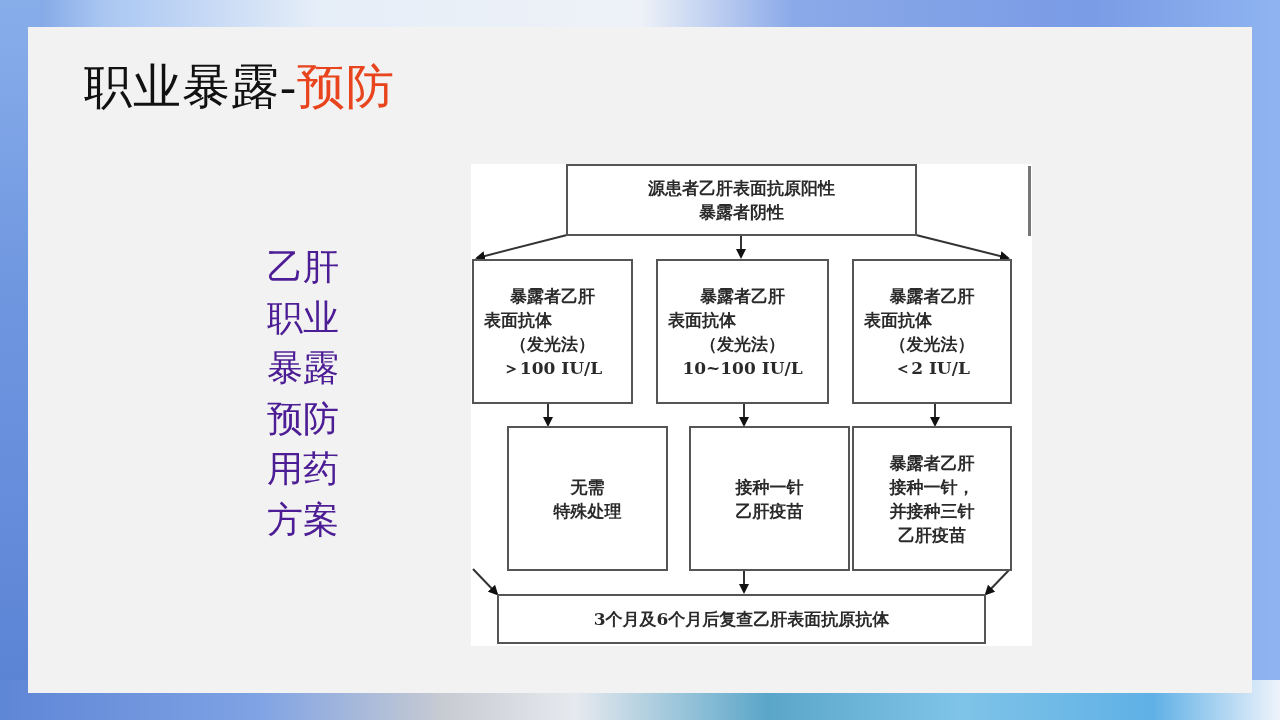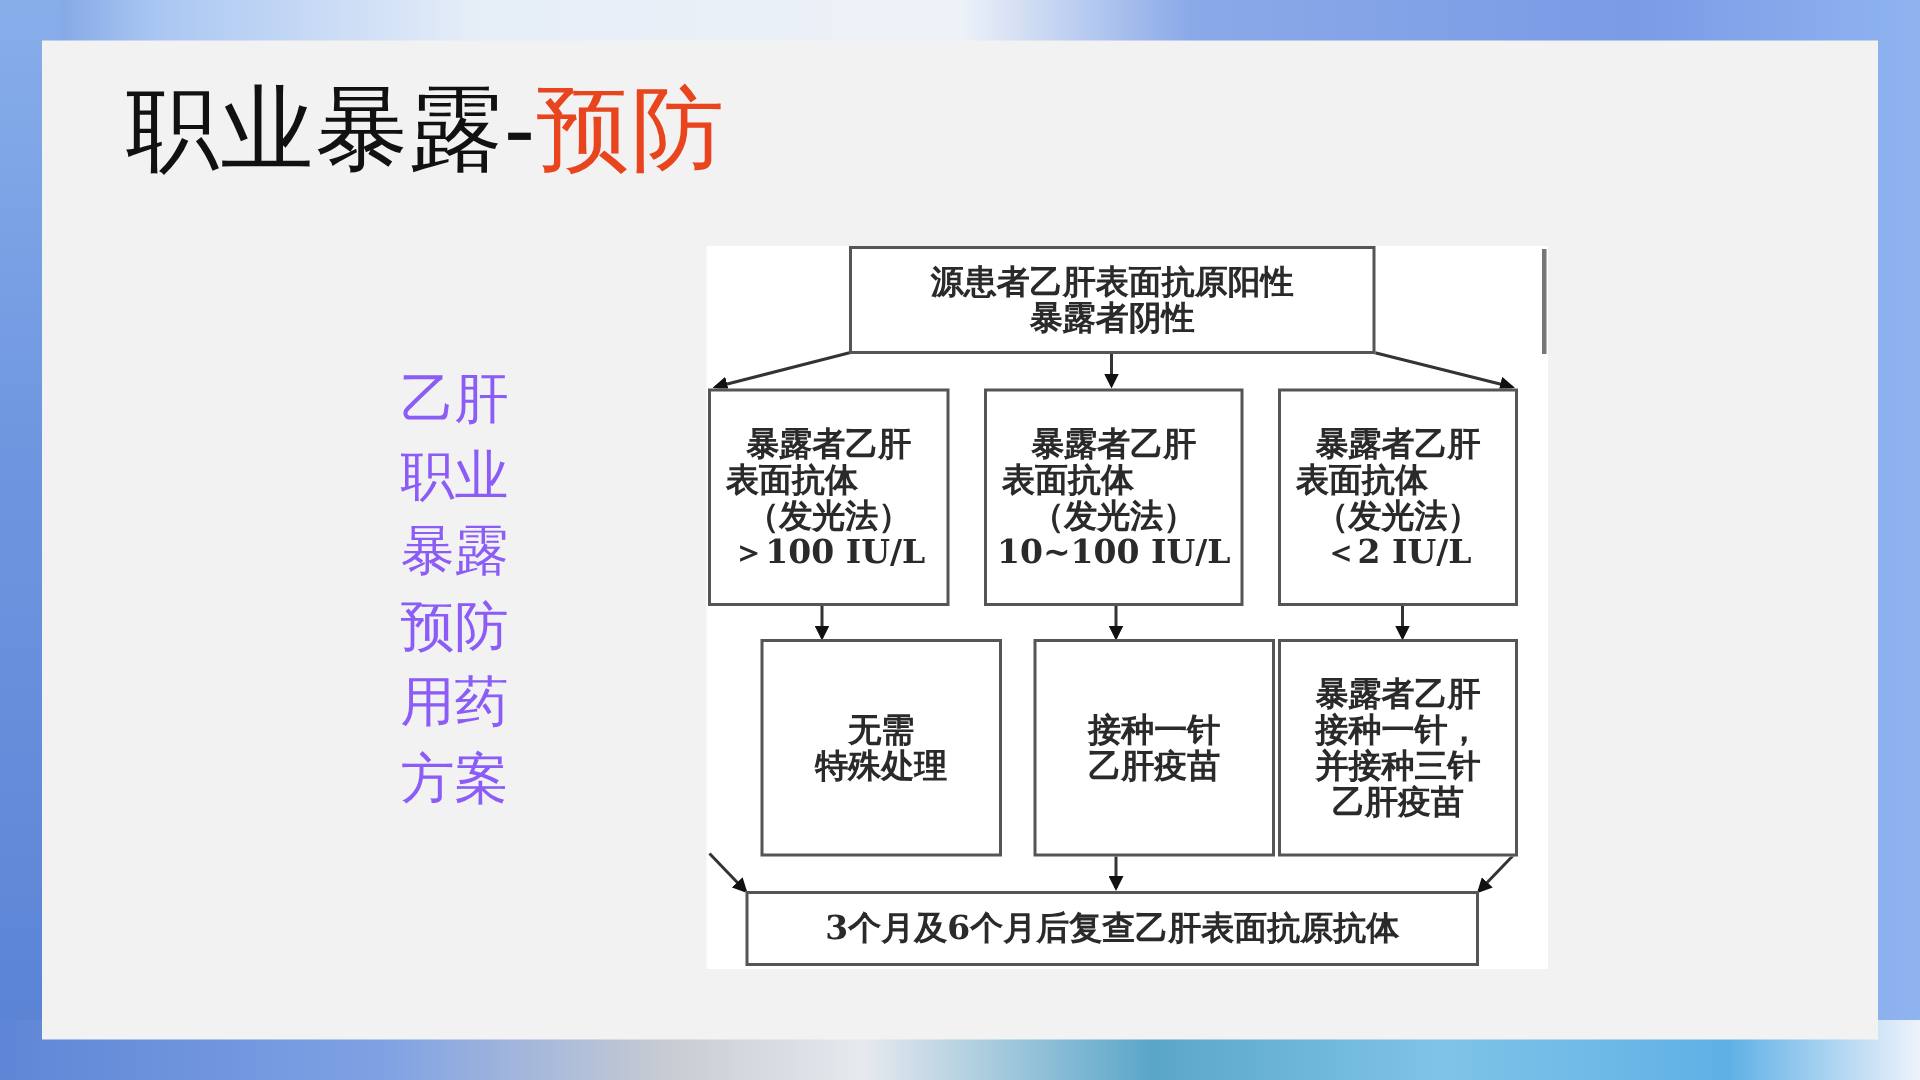--- a/index.html
+++ b/index.html
@@ -15,40 +15,40 @@
   .bg-left {
     position: absolute; left: 0; top: 0; width: 40px; height: 720px;
     background: linear-gradient(180deg, #88aeea 0%, #6f97e0 40%, #5a82d4 100%);
   }
   .panel {
     position: absolute; left: 28px; top: 27px; width: 1224px; height: 666px;
     background: #f2f2f2;
   }
   .title {
     position: absolute; left: 56px; top: 30px;
-    font-size: 62px; line-height: 60px; color: #111;
-    font-family: Liberation Sans, sans-serif; letter-spacing: 1px;
+    font-size: 48px; line-height: 60px; color: #111;
+    font-family: Liberation Serif, serif; letter-spacing: 1px;
   }
   .title .accent { color: #e8441d; }
   .side {
     position: absolute; left: 220px; top: 215px; width: 110px;
     font-family: "DejaVu Serif", serif; font-size: 36px; line-height: 50.5px;
-    color: #8b5cf6; text-align: center;
+    color: #4c1d95; text-align: center;
   }
   .side div { white-space: nowrap; }
   .diagram {
     position: absolute; left: 443px; top: 137px; width: 561px; height: 482px;
     background: #ffffff;
   }
   .box {
     position: absolute; border: 2px solid #555; background: #fff;
     box-sizing: border-box; display: flex; flex-direction: column;
     justify-content: center; align-items: center;
     font-family: "DejaVu Serif", serif; color: #2a2a2a; font-weight: bold;
-    font-size: 22px; line-height: 24px; text-align: center;
+    font-size: 17px; line-height: 24px; text-align: center;
   }
   .box .ln { white-space: nowrap; }
   svg.arrows { position: absolute; left: 0; top: 0; }
   .edge-line {
     position: absolute; left: 557px; top: 2px; width: 3px; height: 70px; background: #777;
   }
 </style>
 </head>
 <body>
 

